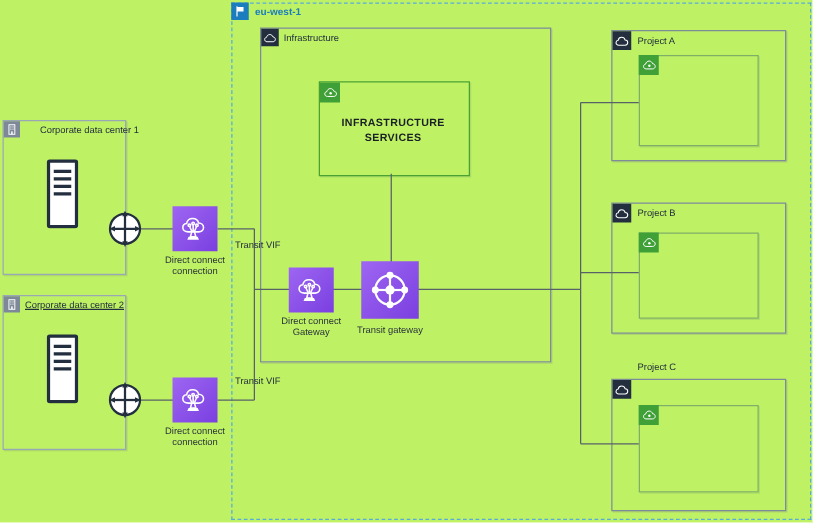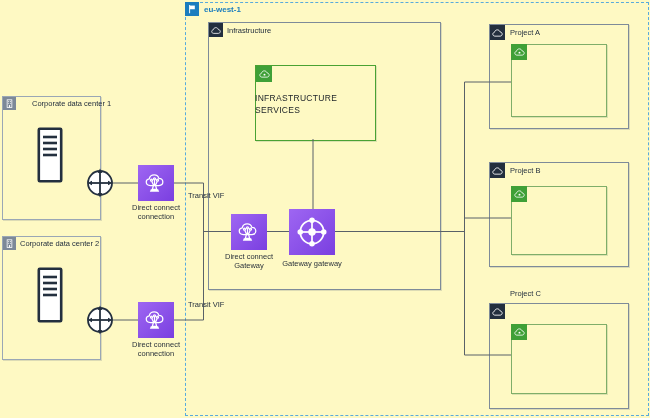--- a/index.html
+++ b/index.html
@@ -1,38 +1,38 @@
 <!DOCTYPE html>
 <html style="--region_blue: #1b7dbe; --navy: #232F3E; --green: #3FA037; --purple_light: #9e66f2; --purple_dark: #7a3fe0; --gray_icon: #7D8998; --line: #596168;"><head>
 <meta charset="utf-8">
 <style>
   :root{
     --region_blue:#1b7dbe; --navy:#232F3E; --green:#3FA037;
     --purple_light:#9e66f2; --purple_dark:#7a3fe0;
     --gray_icon:#7D8998; --line:#596168;
   }
   html,body{margin:0;padding:0;background:#fff;}
-  #canvas{position:relative;width:650px;height:418px;background:#fef9c3;overflow:hidden;
+  #canvas{position:relative;width:650px;height:418px;background:#bef264;overflow:hidden;
           font-family:"Liberation Sans",sans-serif;color:#232f3e;}
   .abs{position:absolute;}
   .box{position:absolute;border:1px solid #7e8b99;background:transparent;box-shadow:1px 1px 0 rgba(120,130,140,.25);}
   .dcbox{border:1px solid #9aa7b5;}
   .greenbox{border:1px solid #7fae69;box-shadow:1px 1px 0 rgba(120,160,110,.25);}
   .svcbox{border:1px solid #4aa233;}
   .regionbox{border:1px dashed #58aadc;box-shadow:none;}
   .lbl{position:absolute;font-size:7.5px;line-height:1.25;white-space:nowrap;z-index:4;}
   .caption{position:absolute;font-size:7.5px;line-height:1.25;text-align:center;z-index:4;color:#2a323b;}
   .region-lbl{color:var(--region_blue);font-size:8px;font-weight:bold;}
   .sq{position:absolute;display:flex;align-items:center;justify-content:center;z-index:3;}
   .navybg{background:var(--navy);}
   .greenbg{background:var(--green);}
   .graybg{background:var(--gray_icon);}
   .bluebg{background:var(--region_blue);}
   .purplebg{background:linear-gradient(135deg,var(--purple_light) 0%,var(--purple_dark) 100%);}
-  .svc-lbl{position:absolute;font-size:8.5px;font-weight:normal;letter-spacing:.3px;text-align:left;line-height:1.45;z-index:4;color:#1a2026;}
+  .svc-lbl{position:absolute;font-size:8.5px;font-weight:bold;letter-spacing:.3px;text-align:center;line-height:1.45;z-index:4;color:#1a2026;}
   svg{display:block;}
   #wires{position:absolute;left:0;top:0;z-index:2;}
 </style>
 </head>
 <body>
 
 <div id="canvas">
 
   <div class="box regionbox" style="left:185px;top:2px;width:462px;height:412px;"></div>
   <div class="sq bluebg" style="left:185px;top:2px;width:14px;height:14px;">
@@ -97,21 +97,21 @@
   <div class="sq graybg" style="left:3px;top:237px;width:13px;height:13px;">
     <svg width="11" height="11" viewBox="0 0 14 14">
         <rect x="4" y="2.3" width="6" height="9.7" stroke="#fff" stroke-width="1" fill="none"></rect>
         <rect x="5.4" y="4" width="1.1" height="1.1" fill="#fff"></rect>
         <rect x="7.6" y="4" width="1.1" height="1.1" fill="#fff"></rect>
         <rect x="5.4" y="6.2" width="1.1" height="1.1" fill="#fff"></rect>
         <rect x="7.6" y="6.2" width="1.1" height="1.1" fill="#fff"></rect>
         <rect x="6.3" y="9" width="1.5" height="3" fill="#fff"></rect>
       </svg>
   </div>
-  <div class="lbl" style="left:20px;top:239px;">Corporate data center 2</div>
+  <div class="lbl" style="left:20px;top:239px;text-decoration:underline;">Corporate data center 2</div>
   <div class="abs" style="left:37px;top:267px;z-index:3;">
     <svg width="26" height="56" viewBox="0 0 26 56">
         <rect x="1.8" y="1.8" width="22.4" height="52.4" rx="1" stroke="#232F3E" stroke-width="2.6" fill="#fff"></rect>
         <line x1="6" y1="10" x2="20" y2="10" stroke="#232F3E" stroke-width="2.6"></line>
         <line x1="6" y1="16" x2="20" y2="16" stroke="#232F3E" stroke-width="2.6"></line>
         <line x1="6" y1="22" x2="20" y2="22" stroke="#232F3E" stroke-width="2.6"></line>
         <line x1="6" y1="28" x2="20" y2="28" stroke="#232F3E" stroke-width="2.6"></line>
       </svg>
   </div>
   <div class="abs" style="left:84px;top:304px;z-index:3;">
@@ -193,21 +193,21 @@
           <line x1="23" y1="23" x2="23" y2="36.5"></line>
           <line x1="23" y1="23" x2="9.5" y2="23"></line>
         </g>
       <circle cx="23" cy="23" r="4.3" fill="#fff"></circle>
       <circle cx="23" cy="9.5" r="3.2" fill="#fff"></circle>
         <circle cx="36.5" cy="23" r="3.2" fill="#fff"></circle>
         <circle cx="23" cy="36.5" r="3.2" fill="#fff"></circle>
         <circle cx="9.5" cy="23" r="3.2" fill="#fff"></circle>
     </svg>
   </div>
-  <div class="caption" style="left:277px;top:259px;width:70px;">Gateway gateway</div>
+  <div class="caption" style="left:277px;top:259px;width:70px;">Transit gateway</div>
 
   <div class="box" style="left:489px;top:24px;width:138px;height:103px;"></div>
   <div class="sq navybg" style="left:490px;top:25px;width:15px;height:15px;">
     <svg width="13" height="12" viewBox="0 0 22 21">
         <path d="M6.5 16 C4.3 16 2.8 14.4 2.8 12.5 C2.8 10.8 4 9.5 5.8 9.2 C6.2 6.8 8.2 5 10.7 5 C13 5 14.9 6.5 15.5 8.7 C17.6 8.8 19.2 10.4 19.2 12.4 C19.2 14.4 17.6 16 15.5 16 Z" stroke="#fff" stroke-width="1.5" fill="none"></path>
       </svg>
   </div>
   <div class="lbl" style="left:510px;top:28px;">Project A</div>
   <div class="box greenbox" style="left:511px;top:44px;width:94px;height:71px;"></div>
   <div class="sq greenbg" style="left:511px;top:44px;width:16px;height:16px;">

